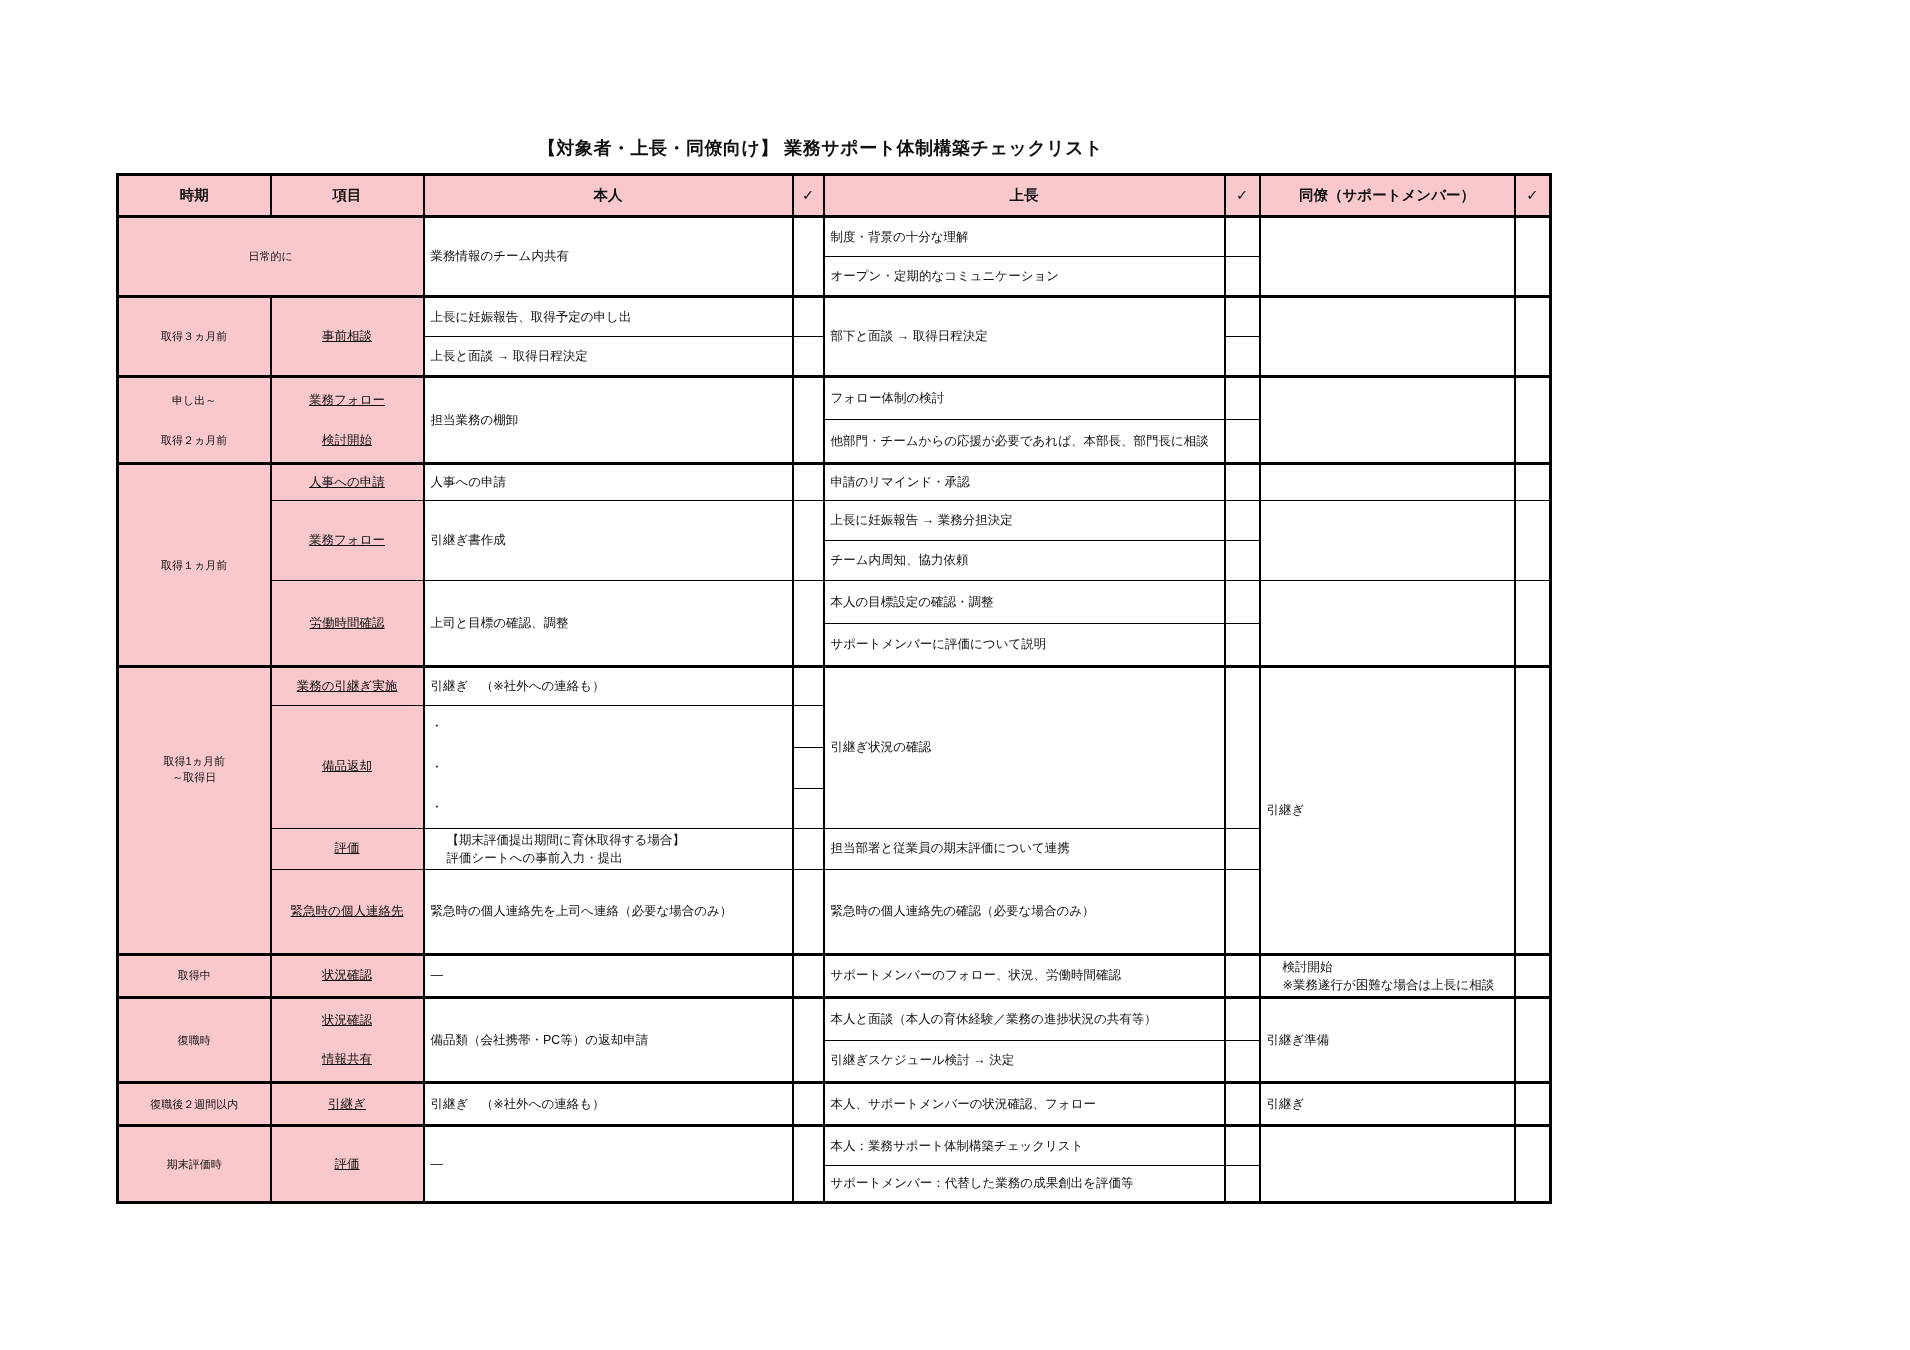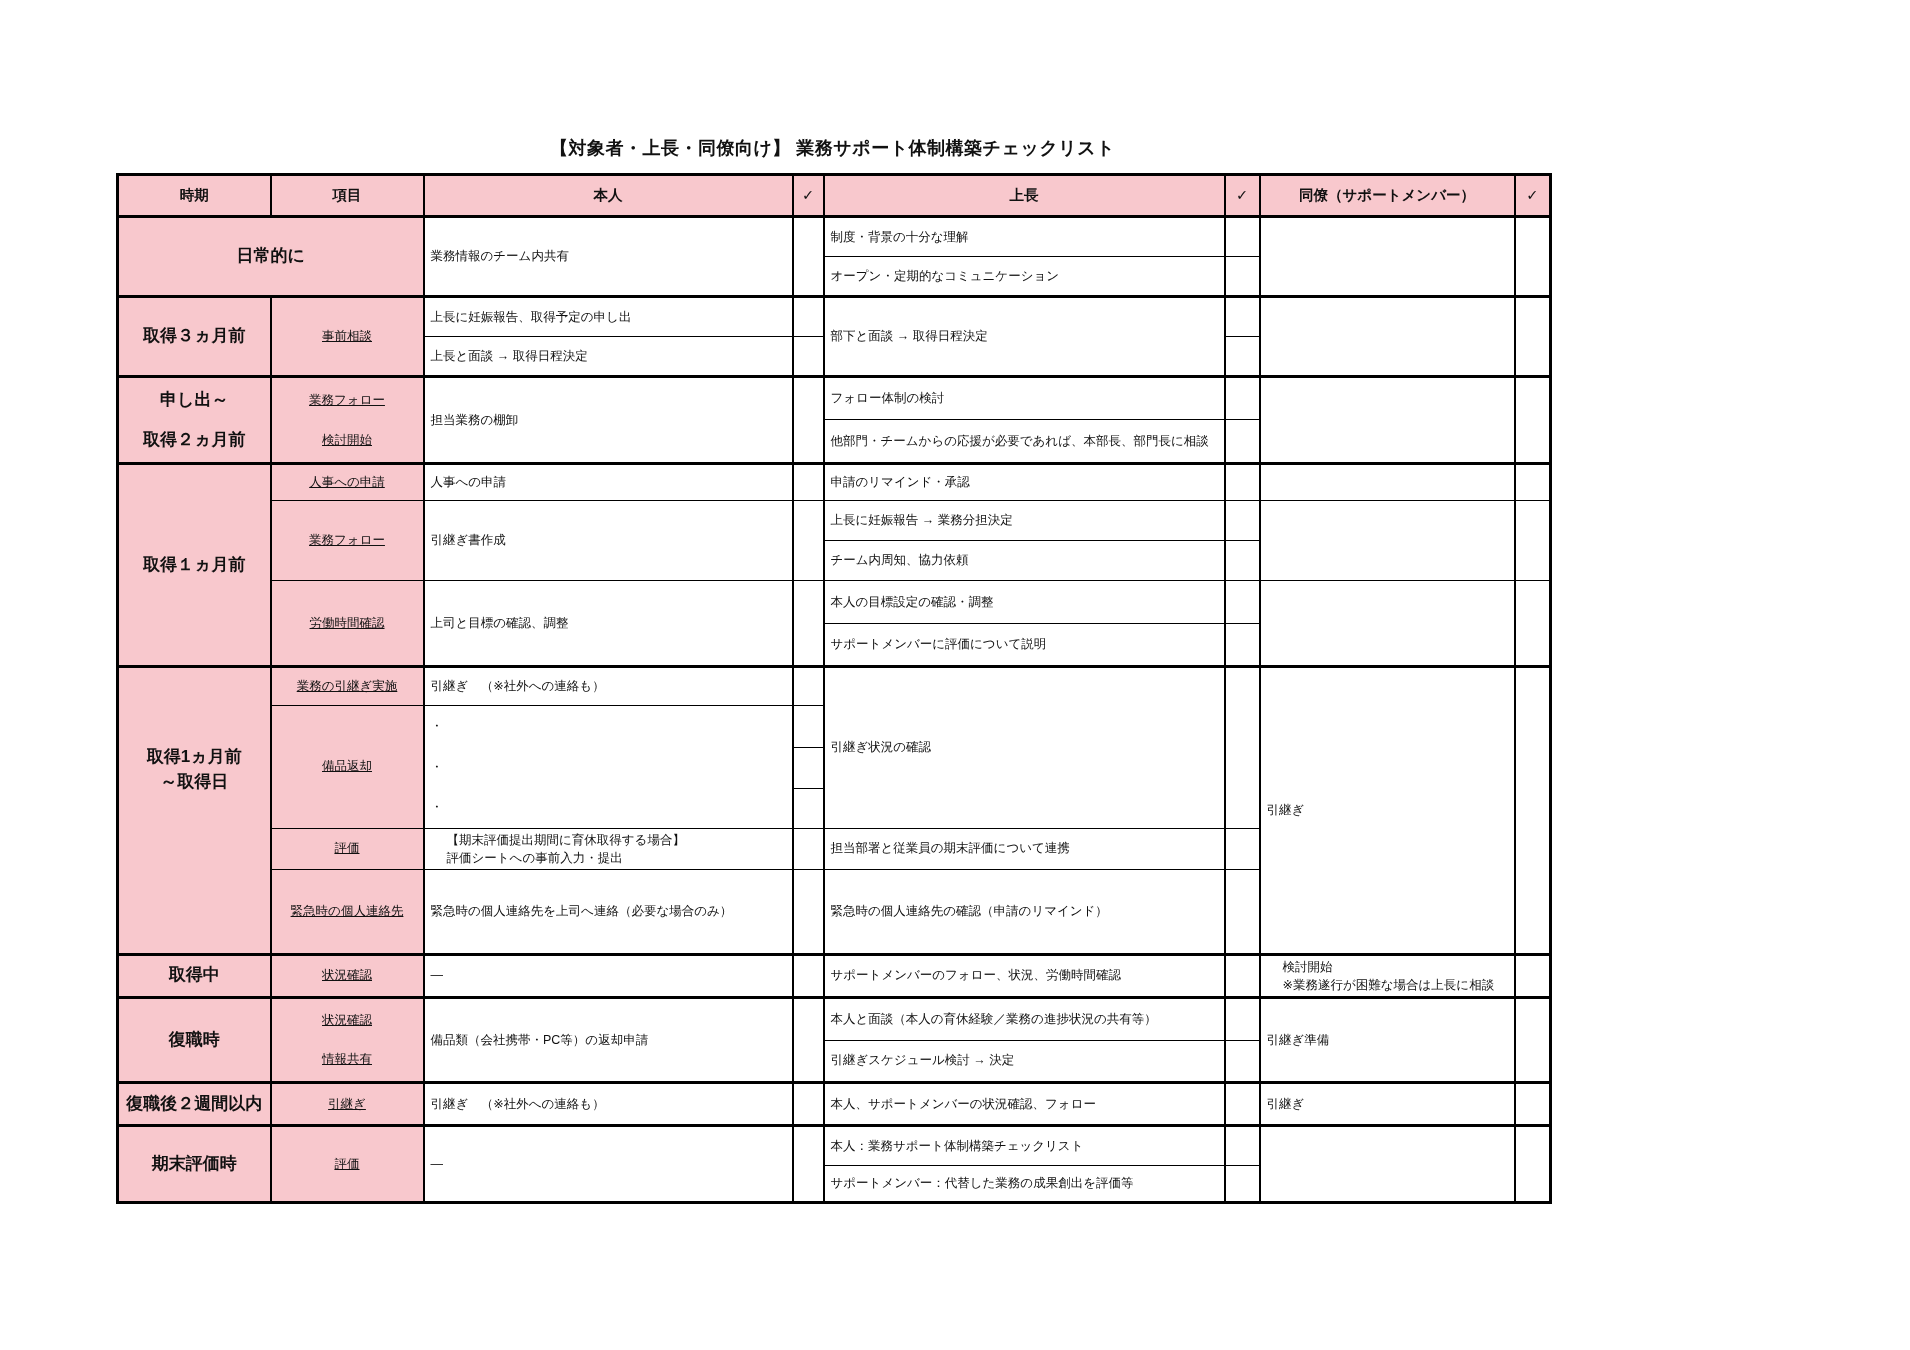--- a/index.html
+++ b/index.html
@@ -1,36 +1,36 @@
 <!DOCTYPE html>
 <html><head>
 <meta charset="utf-8">
 <style>
   html,body{margin:0;padding:0;}
   body{
     width:1910px;height:1350px;background:#ffffff;position:relative;
     font-family:"Liberation Sans","DejaVu Sans",sans-serif;color:#111;
   }
   .title{
-    position:absolute;left:116px;top:136px;width:1433px;
+    position:absolute;left:104px;top:136px;width:1433px;
     text-align:center;font-size:18px;font-weight:bold;letter-spacing:.5px;
   }
   table.checklist{
     position:absolute;left:116px;top:173px;
     border-collapse:collapse;table-layout:fixed;
     border:3px solid #000;
   }
   td{
     border:solid #000;border-width:1px 2px;
     padding:2px 6px;font-size:12.5px;line-height:1.35;
     vertical-align:middle;text-align:left;overflow:hidden;
   }
   tr.ts > td{border-top-width:3px;}
   td.pink{background:#F8C8CD;text-align:center;padding:2px 2px;}
-  td.tc{font-weight:bold;font-size:17px;}
+  td.tc{font-weight:normal;font-size:11px;}
   td.ic{font-size:12.5px;font-weight:normal;text-decoration:underline;}
   td.hc{font-weight:bold;font-size:14.5px;}
   td.chk{padding:0;}
   td.two div{line-height:40px;}
   td.two.g div{line-height:39px;}
   td.dots{padding:0 6px;}
   td.dots div{line-height:40.5px;}
   td.compact div{line-height:1.45;margin-left:16px;}
   td.periodE{padding-bottom:84px;}
   td.periodE div{line-height:1.5;}
@@ -187,21 +187,21 @@
           <div>評価シートへの事前入力・提出</div>
     </td>
     <td class="chk"></td>
     <td>担当部署と従業員の期末評価について連携</td>
     <td class="chk"></td>
   </tr>
   <tr style="height:85px">
     <td class="pink ic">緊急時の個人連絡先</td>
     <td>緊急時の個人連絡先を上司へ連絡（必要な場合のみ）</td>
     <td class="chk"></td>
-    <td>緊急時の個人連絡先の確認（申請のリマインド）</td>
+    <td>緊急時の個人連絡先の確認（必要な場合のみ）</td>
     <td class="chk"></td>
   </tr>
 
   <tr class="ts" style="height:40px">
     <td class="pink tc">取得中</td>
     <td class="pink ic">状況確認</td>
     <td>―</td>
     <td class="chk"></td>
     <td>サポートメンバーのフォロー、状況、労働時間確認</td>
     <td class="chk"></td>

